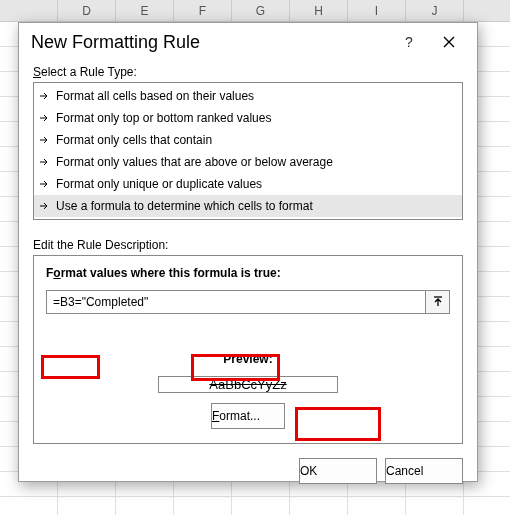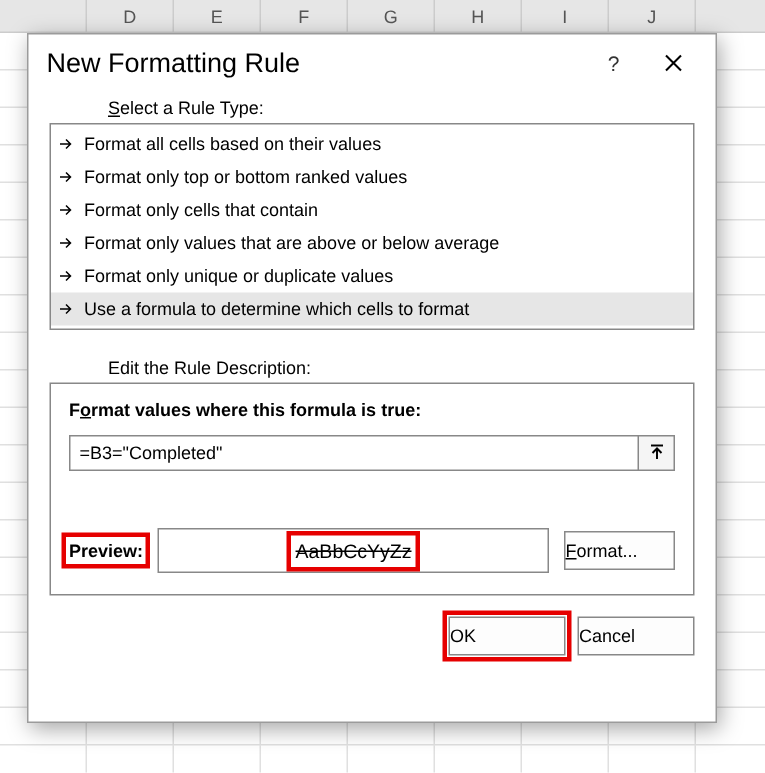--- a/index.html
+++ b/index.html
@@ -67,21 +67,20 @@
     justify-content: center;
     font-size: 14px;
     color: #333;
     cursor: pointer;
   }
   .close svg { width: 12px; height: 12px; }
   .section-label {
     font-size: 12px;
     color: #000;
     margin-bottom: 3px;
-    margin-left: 39px;
   }
   .section-label .u { text-decoration: underline; }
   .rule-list {
     border: 1px solid #888;
     background: #fff;
     padding: 2px 0;
     margin-bottom: 18px;
   }
   .rule-item {
     display: flex;
@@ -129,20 +128,21 @@
     align-items: center;
     justify-content: center;
     cursor: pointer;
   }
   .ref-btn svg { width: 12px; height: 12px; }
   .preview-row {
     display: flex;
     align-items: center;
     gap: 10px;
     margin-top: 28px;
+    flex-direction: column;
   }
   .preview-label {
     font-size: 12px;
     font-weight: bold;
   }
   .preview-box {
     flex: 1;
     border: 1px solid #888;
     height: 30px;
     display: flex;

